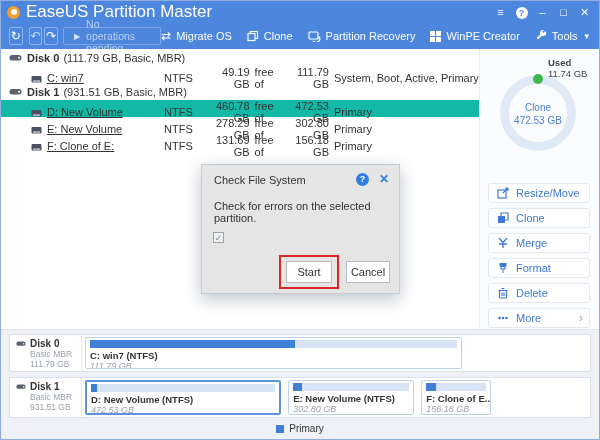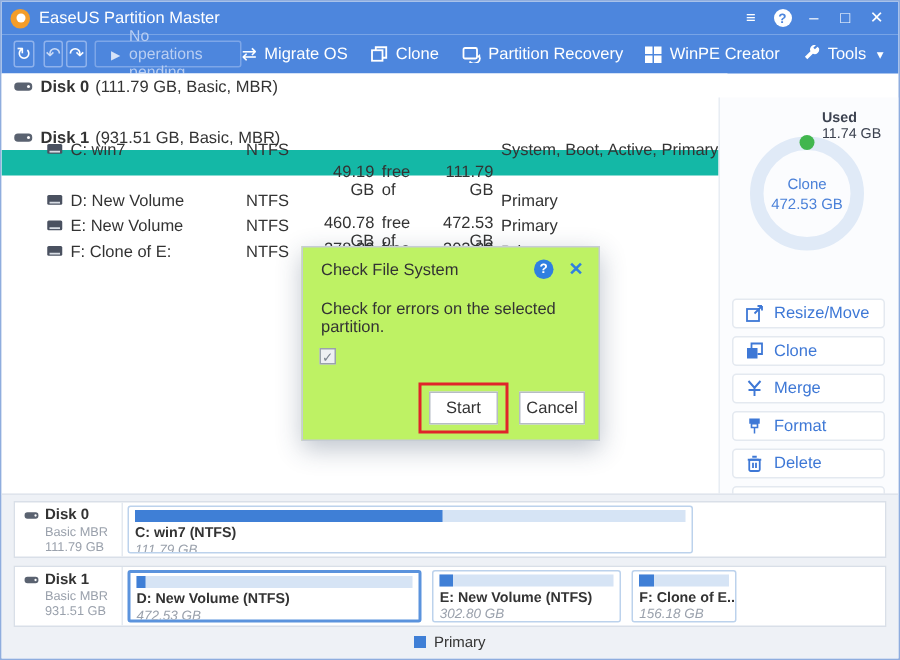--- a/index.html
+++ b/index.html
@@ -4,21 +4,21 @@
 <style>
   * { box-sizing: border-box; margin: 0; padding: 0; }
   html,body { width:600px; height:440px; }
   body { font-family:"Liberation Sans", sans-serif; background:#fff; }
   .window { position:relative; width:600px; height:440px; border:1px solid #8fadde; background:#fff; overflow:hidden; }
 
   
   .titlebar { position:absolute; top:0; left:0; right:0; height:22px; background:#4d86dd; display:flex; align-items:center; }
   .logo { width:13px; height:13px; border-radius:50%; background:#f49d2a; margin:0 6px; position:relative; flex:0 0 auto; }
   .logo::after { content:""; position:absolute; left:4px; top:3px; width:6px; height:6px; border-radius:50%; background:#fff; }
-  .title { color:#fff; font-size:11px; }
+  .title { color:#fff; font-size:17px; }
   .win-controls { margin-left:auto; display:flex; align-items:center; padding-right:4px; }
   .wc { width:21px; height:22px; color:#fff; font-size:11px; line-height:22px; text-align:center; cursor:default; }
   .wc-help-circle { display:inline-block; width:12px; height:12px; border-radius:50%; background:#fff; color:#4d86dd; font-size:9px; line-height:12px; font-weight:bold; }
 
   
   .toolbar { position:absolute; top:22px; left:0; right:0; height:26px; background:#4d86dd; display:flex; align-items:center; padding:0 10px 0 8px; }
   .tb-btn { height:18px; border:1px solid #8fb2ec; border-radius:2px; color:#fff; display:flex; align-items:center; justify-content:center; font-size:12px; background:transparent; }
   .tb-sq { width:20px; }
   .tb-refresh { margin-right:6px; }
   .tb-undo { margin-right:2px; color:#cddcf6; }
@@ -34,32 +34,32 @@
 
   
   .table-area { position:absolute; top:48px; left:0; width:484px; bottom:110px; background:#fff; }
   .thead { height:16px; display:grid; grid-template-columns:158px 46px 124px 1fr; align-items:center; border-bottom:1px solid #e2e7ee; color:#6a7280; font-size:10.5px; }
   .thead .hc { padding-left:5px; border-left:1px solid #e6eaf0; height:12px; line-height:12px; }
   .thead .hc:first-child { padding-left:22px; border-left:none; }
   .trow { height:17px; display:grid; grid-template-columns:158px 46px 124px 1fr; align-items:center; font-size:11px; color:#333; }
   .trow.selected { background:#14b8a6; }
   .drow { height:17px; display:flex; align-items:center; padding-left:8px; font-size:11px; color:#333; }
   .drow .dname { font-weight:bold; margin:0 4px 0 5px; }
-  .pcell1 { display:flex; align-items:center; padding-left:30px; }
+  .pcell1 { display:flex; align-items:flex-end; padding-left:30px;text-decoration:underline; }
   .pcell1 .plab { margin-left:5px; }
   .cell-fs { padding-left:5px; }
-  .cell-cap { display:flex; align-items:center;margin-top:43px; }
+  .cell-cap { display:flex; align-items:center; }
   .cap-free { width:56px; text-align:right; }
   .cap-join { margin:0 5px; }
   .cap-total { width:56px; text-align:right; }
   .cell-type { padding-left:5px; }
   .mini-icon { display:inline-block; flex:0 0 auto; }
 
   
-  .sidebar { position:absolute; top:64px; right:0; width:120px; bottom:110px; background:#fbfcfe; border-left:1px solid #e8edf3; }
+  .sidebar { position:absolute; top:48px; right:0; width:120px; bottom:110px; background:#fbfcfe; border-left:1px solid #e8edf3; }
   .donut { position:absolute; top:26px; left:20px; width:76px; height:76px; border-radius:50%; border:9px solid #e0eaf7; background:#fbfcfe; }
   .donut-dot { position:absolute; top:25px; left:53px; width:10px; height:10px; border-radius:50%; background:#41b64e; }
   .donut-center { position:absolute; top:52px; left:12px; width:92px; text-align:center; color:#4a80d8; font-size:10px; line-height:13px; }
   .used-block { position:absolute; top:8px; left:68px; font-size:9.5px; color:#3c4250; line-height:11px; }
   .used-block b { font-weight:bold; }
   .ops { position:absolute; top:134px; left:8px; right:9px; }
   .op-btn { height:20px; margin-bottom:5px; background:#fff; border:1px solid #e4e9f0; border-radius:3px; display:flex; align-items:center; padding:0 6px 0 8px; color:#3e78d6; font-size:11px; cursor:default; }
   .op-btn svg { margin-right:7px; flex:0 0 auto; }
   .op-more-chev { margin-left:auto; color:#9aa3af; font-size:12px; }
 
@@ -76,21 +76,21 @@
   .part { display:inline-block; vertical-align:top; height:100%; border:1px solid #bcd2ec; border-radius:2px; margin-right:3px; padding:2px 4px; background:#fff; overflow:hidden; }
   .part.selected { border:2px solid #5b93dd; }
   .pstrip { height:8px; background:#d6e4f5; position:relative; }
   .pstrip .used { position:absolute; left:0; top:0; bottom:0; background:#3f7fd6; }
   .pname { font-size:9.5px; font-weight:bold; color:#333; margin-top:2px; white-space:nowrap; }
   .psize { font-size:9px; font-style:italic; color:#9aa1ac; white-space:nowrap; }
   .legend { position:absolute; bottom:5px; left:0; right:0; text-align:center; font-size:10px; color:#333; }
   .legend i { display:inline-block; width:8px; height:8px; background:#3f7fd6; margin-right:5px; vertical-align:-1px; }
 
   
-  .dialog { position:absolute; left:200px; top:163px; width:199px; height:130px; background:#bef264; border:1px solid #c6ccd4; box-shadow:0 5px 16px rgba(40,60,90,.3); }
+  .dialog { position:absolute; left:200px; top:163px; width:199px; height:130px; background:#e5e5e5; border:1px solid #c6ccd4; box-shadow:0 5px 16px rgba(40,60,90,.3); }
   .dlg-head { display:flex; align-items:center; padding:8px 10px 0 12px; }
   .dlg-title { font-size:11px; color:#333; }
   .dlg-head-icons { margin-left:auto; display:flex; align-items:center; gap:10px; }
   .dlg-help { width:13px; height:13px; border-radius:50%; background:#2f7fe0; color:#fff; font-size:9px; line-height:13px; text-align:center; font-weight:bold; }
   .dlg-close { color:#2f7fe0; font-size:12px; font-weight:bold; line-height:13px; }
   .dlg-msg { padding:14px 12px 0; font-size:11px; color:#333; }
   .dlg-check { display:flex; align-items:center; margin:8px 12px 0 11px; }
   .cb { width:11px; height:11px; border:1px solid #9aa2ac; background:#eef0f3; color:#7d8590; font-size:9px; line-height:10px; text-align:center; flex:0 0 auto; }
   .cb-label { margin-left:6px; font-size:11px; color:#333; }
   .dlg-buttons { position:absolute; right:9px; bottom:4px; display:flex; align-items:center; }
@@ -303,21 +303,21 @@
             <path d="M1.5 3.5 h9 M4.5 1.5 h3 M5 5.5 v3.5 M7 5.5 v3.5" fill="none" stroke="#3e78d6" stroke-width="1.2"></path>
           </svg>
         <span>Delete</span>
       </div>
       <div class="op-btn">
         <svg width="12" height="12" viewBox="0 0 12 12">
             <circle cx="2.5" cy="6" r="1.3" fill="#3e78d6"></circle>
             <circle cx="6" cy="6" r="1.3" fill="#3e78d6"></circle>
             <circle cx="9.5" cy="6" r="1.3" fill="#3e78d6"></circle>
           </svg>
-        <span>File</span>
+        <span>More</span>
         <span class="op-more-chev">›</span>
       </div>
     </div>
   </div>
 
   <div class="diskmap">
     <div class="disk-row d0">
       <div class="disk-lbl">
         <div class="dl1">
           <svg width="10" height="7" viewBox="0 0 13 9">

